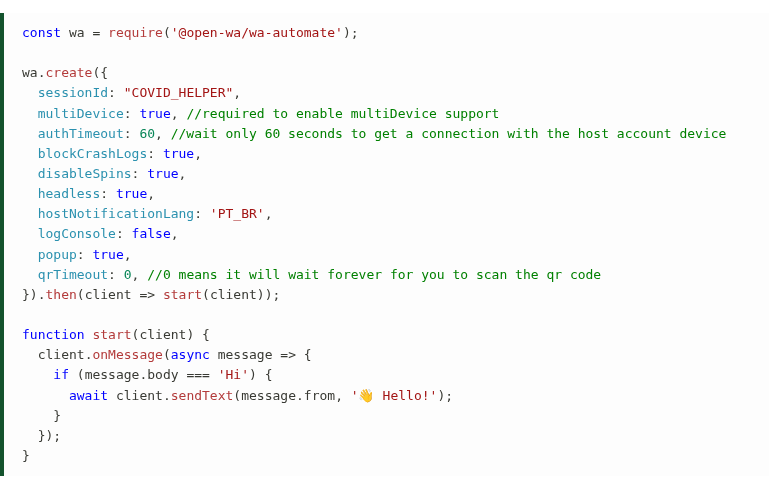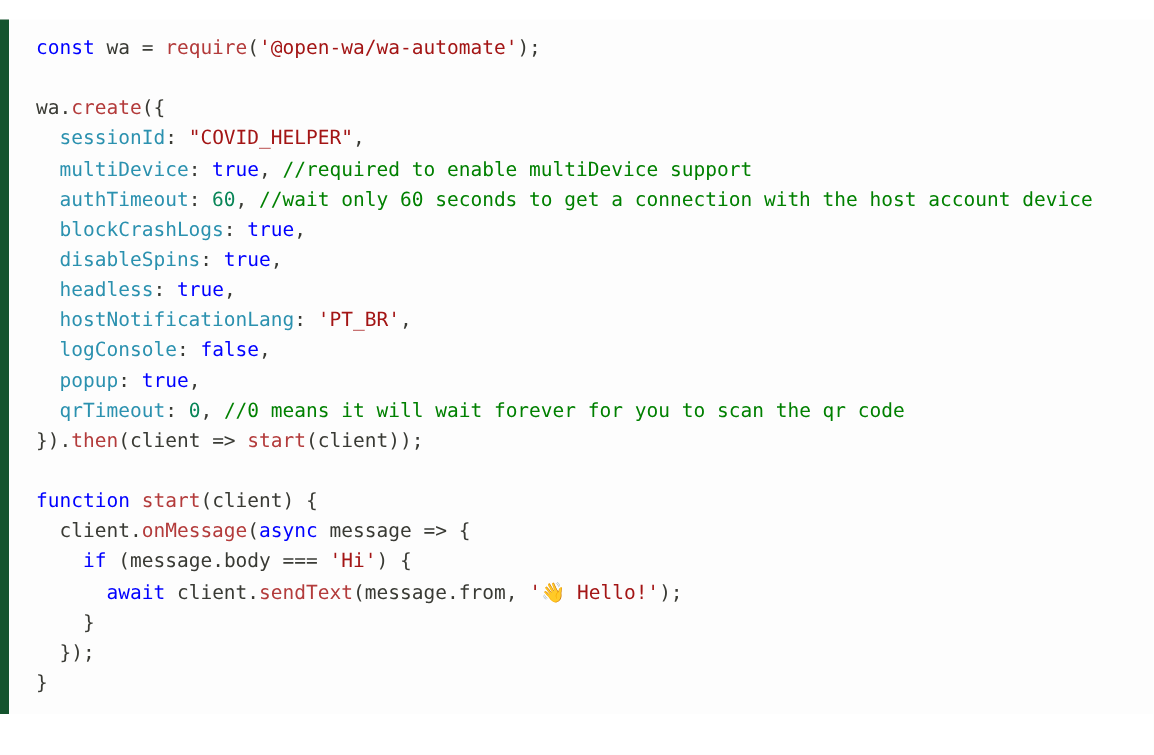--- a/index.html
+++ b/index.html
@@ -4,21 +4,21 @@
 <style>
   body {
     margin: 0;
     padding: 0;
     background: #fff;
     font-family: Consolas, Monaco, 'Andale Mono', 'Ubuntu Mono', monospace;
     font-size: 13px;
     line-height: 1.55;
   }
   .code-block {
-    border-left: 6px solid #14532d;
+    border-left: 4px solid #14532d;
     padding: 10px 14px 10px 18px;
     background: #fdfdfd;
     white-space: pre;
     overflow-x: auto;
     color: #393A34;
   }
   .tok-kw    { color: #0000ff; }   
   .tok-op    { color: #393A34; }   
   .tok-var   { color: #393A34; }   
   .tok-fn    { color: #b33b3b; }   

